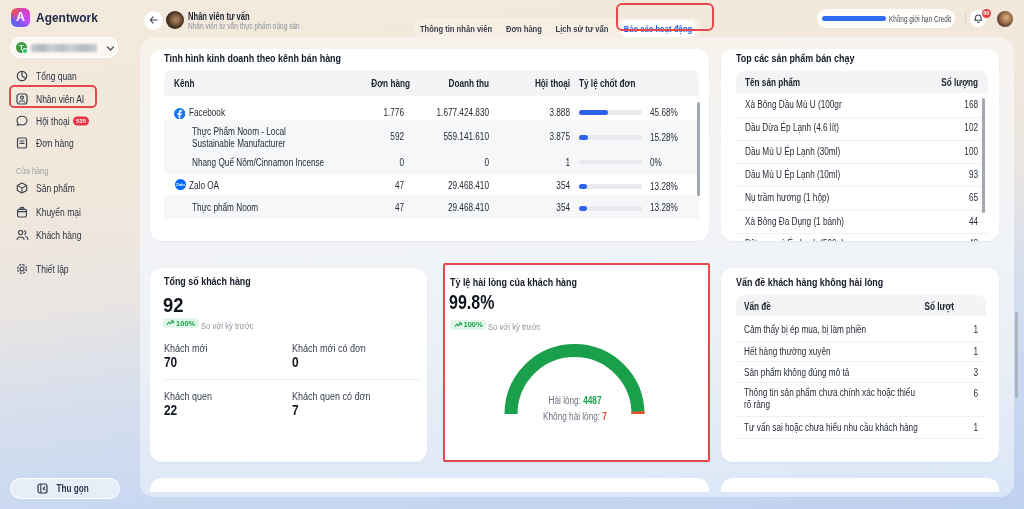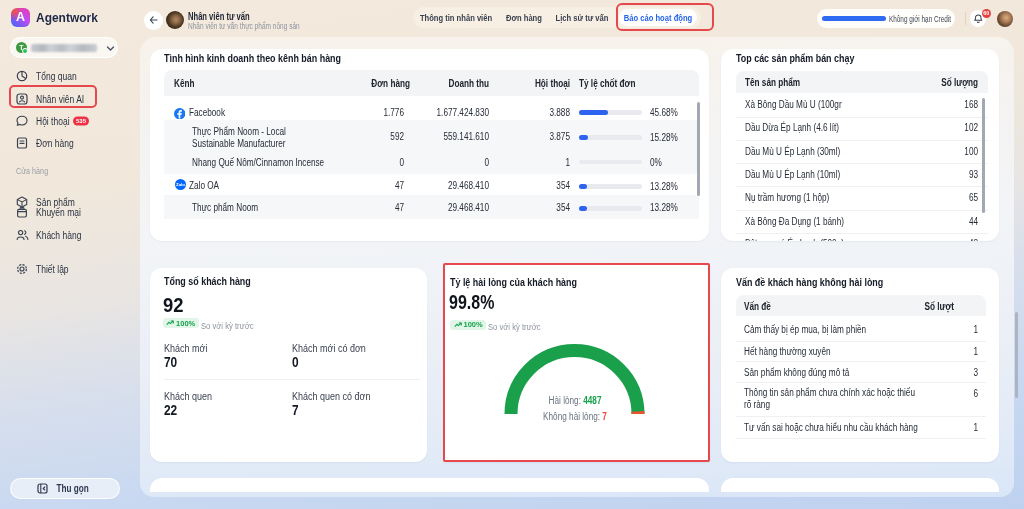--- a/index.html
+++ b/index.html
@@ -33,21 +33,21 @@
 .badge535 { left:73px; top:50%; transform:translateY(-50%); width:16px; height:9px; border-radius:5px;
   background:#ee3042; color:#fff; font-size:6px; font-weight:bold; text-align:center; line-height:9px; }
 .collapse-btn { left:10px; top:478px; width:110px; height:20.5px; border-radius:11px;
   background:rgba(255,255,255,.55); border:1px solid rgba(255,255,255,.85);
   display:flex; align-items:center; justify-content:center; gap:5px;
   font-size:10px; font-weight:bold; color:#2e3950; }
 
 .circle-btn { border-radius:50%; background:#fff; }
 .hname { left:187.5px; top:10.5px; font-size:10px; font-weight:bold; color:#1c2333; transform:scaleX(.76); transform-origin:0 0; white-space:nowrap; }
 .hsub  { left:187.5px; top:21px; font-size:8.5px; color:#8d939f; transform:scaleX(.77); transform-origin:0 0; white-space:nowrap; }
-.tabs { left:413px; top:7px; width:288px; height:21px; border-radius:11px; background:#f7efe3; }
+.tabs { left:413px; top:18px; width:288px; height:21px; border-radius:11px; background:#f7efe3; }
 .tab { position:absolute; top:0; height:21px; line-height:21px; font-size:9.5px; color:#39404e; font-weight:bold;
   white-space:nowrap; transform:translateX(-50%) scaleX(.8); }
 .tabpill { position:absolute; left:205.8px; top:2.4px; width:78px; height:17px; border-radius:8.5px; background:#fff; }
 .creditpill { left:817px; top:9px; width:138px; height:19px; border-radius:10px; background:#fffefb; }
 .creditbar { left:822px; top:16.2px; width:64px; height:5px; border-radius:3px; background:#2e6bf2; }
 .credittext { left:889px; top:14px; font-size:8.5px; color:#3f4754; transform:scaleX(.75); transform-origin:0 0; white-space:nowrap; }
 .hr-divider { left:965px; top:12px; width:1px; height:13px; background:#ddd5c9; }
 .bellbadge { left:981.5px; top:8.8px; width:9.5px; height:9.5px; border-radius:50%; background:#e43f3f;
   color:#fff; font-size:5.5px; font-weight:bold; text-align:center; line-height:9.5px; }
 .hav1 { left:165.5px; top:11px; width:18px; height:18px; border-radius:50%;
@@ -113,21 +113,21 @@
   <div class="badge535" style="position:absolute">535</div>
 </div>
 <div class="abs nav-item" style="top:133px">
   <svg width="12" height="12" viewBox="0 0 12 12">
       <rect x="1.5" y="1" width="9" height="10" rx="1.6" fill="none" stroke="#3a4252" stroke-width="1.2"></rect>
       <path d="M4 4 h4 M4 6.4 h4" stroke="#3a4252" stroke-width="1.1" stroke-linecap="round"></path>
     </svg>
   <span>Đơn hàng</span>
 </div>
 <div class="abs sec-label" style="top:166.2px">Cửa hàng</div>
-<div class="abs nav-item" style="top:192px">
+<div class="abs nav-item" style="top:178px">
   <svg width="12" height="12" viewBox="0 0 12 12">
       <path d="M6 1 L10.7 3.4 L10.7 8.6 L6 11 L1.3 8.6 L1.3 3.4 Z" fill="none" stroke="#3a4252" stroke-width="1.15" stroke-linejoin="round"></path>
       <path d="M1.5 3.6 L6 6 L10.5 3.6 M6 6 L6 10.8" fill="none" stroke="#3a4252" stroke-width="1.05"></path>
     </svg>
   <span>Sản phẩm</span>
 </div>
 <div class="abs nav-item" style="top:202px">
   <svg width="12" height="12" viewBox="0 0 12 12">
       <rect x="1.6" y="3.4" width="8.8" height="7.6" rx="1.4" fill="none" stroke="#3a4252" stroke-width="1.15"></rect>
       <path d="M1.6 5.6 h8.8 M4.3 3.2 C3.4 1 6 .4 6 3 C6 .4 8.6 1 7.7 3.2" fill="none" stroke="#3a4252" stroke-width="1.05"></path>

